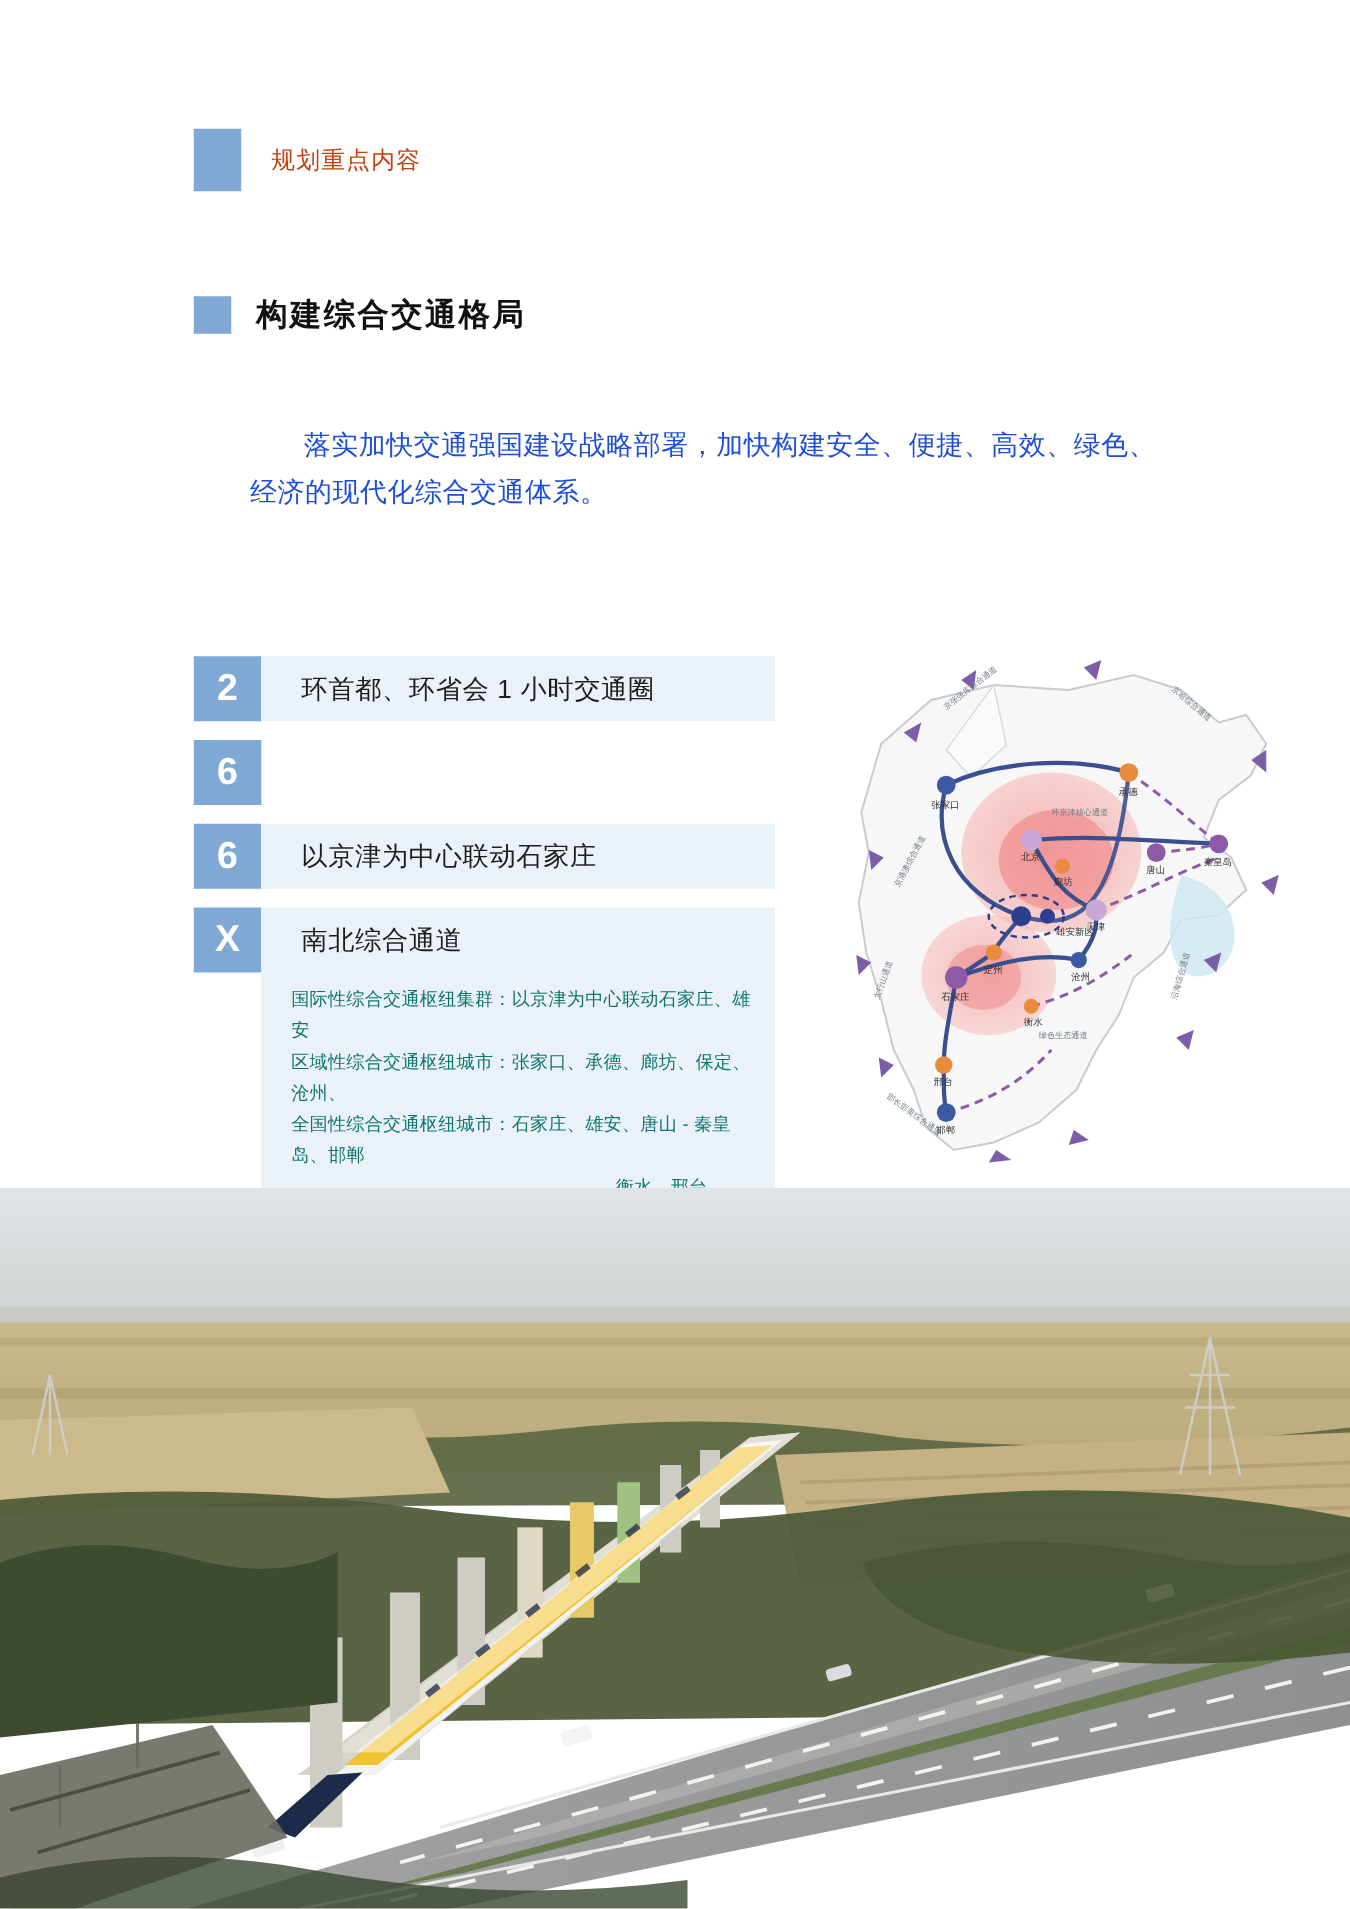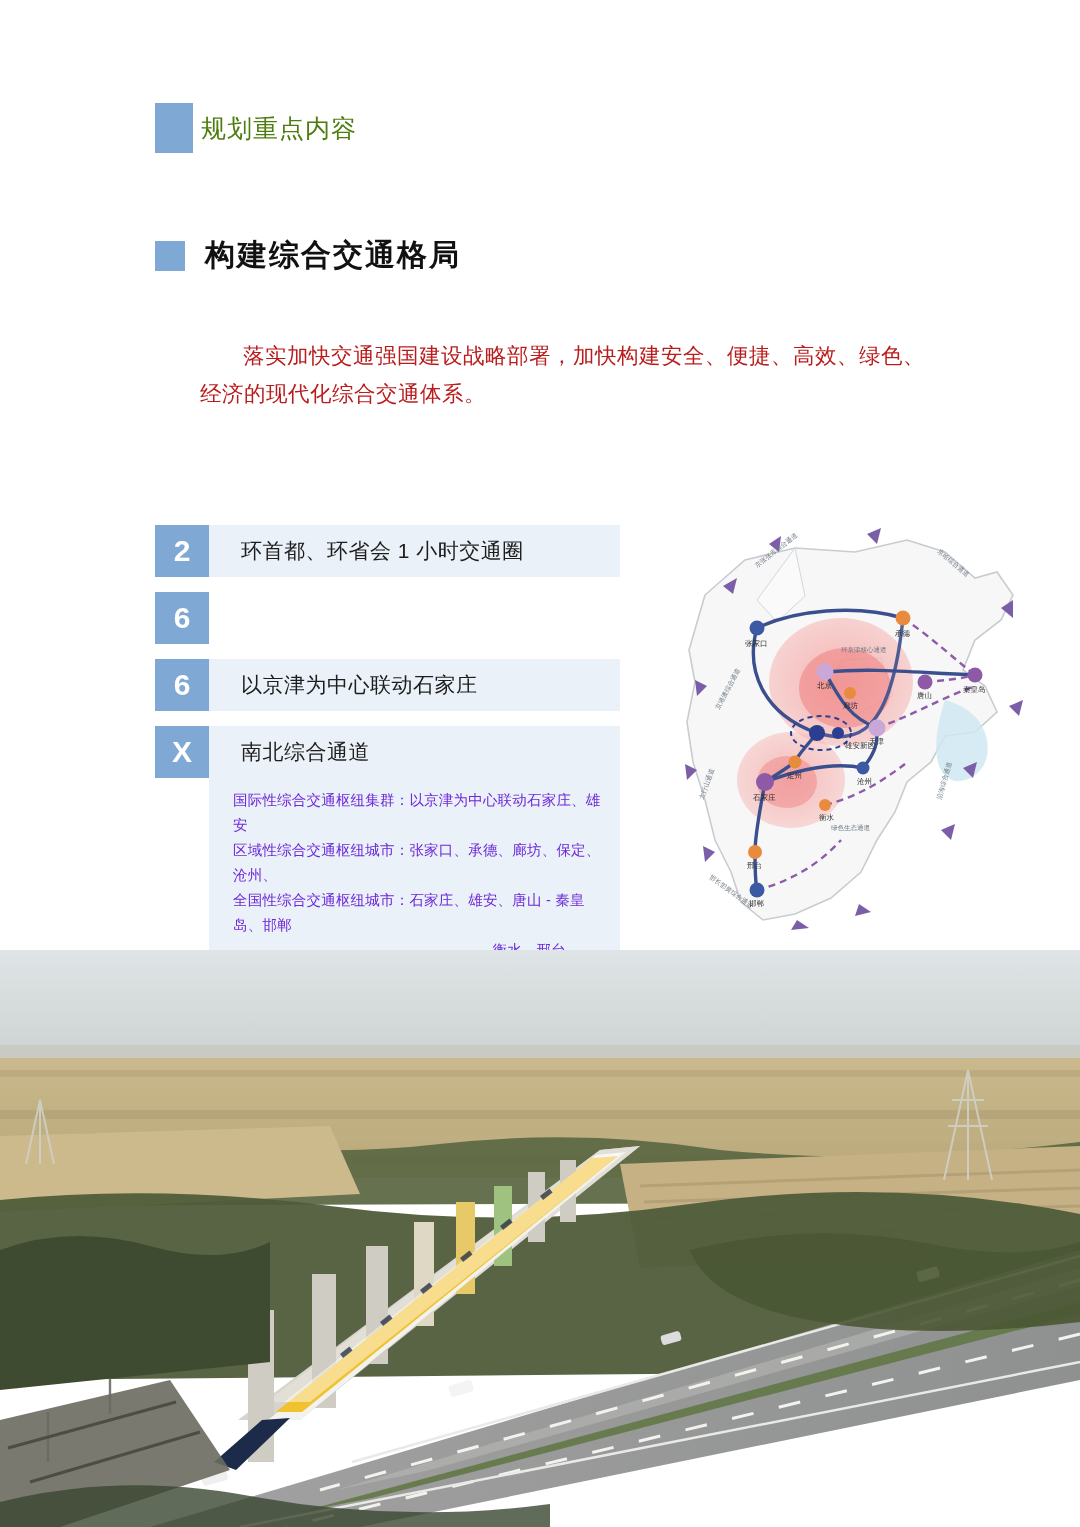--- a/index.html
+++ b/index.html
@@ -23,56 +23,56 @@
     top: 103px;
     display: flex;
     align-items: center;
   }
   .eyebrow-mark {
     width: 38px;
     height: 50px;
     background: #7fa8d4;
   }
   .eyebrow-text {
-    margin-left: 8px;
-    font-size: 25px;
-    color: #4d7c0f;
+    margin-left: 24px;
+    font-size: 19px;
+    color: #c2410c;
     letter-spacing: 1px;
   }
 
   
   .section-title {
     position: absolute;
     left: 155px;
     top: 235px;
     display: flex;
     align-items: center;
   }
   .section-mark {
     width: 30px;
     height: 30px;
     background: #7fa8d4;
   }
   .section-title-text {
     margin-left: 20px;
-    font-size: 30px;
+    font-size: 25px;
     font-weight: bold;
     color: #111111;
     letter-spacing: 2px;
   }
 
   
   .lead {
     position: absolute;
     left: 200px;
     top: 337px;
     width: 725px;
     font-size: 21.5px;
     line-height: 38px;
-    color: #b91c1c;
+    color: #1d4ed8;
     text-indent: 2em;
     letter-spacing: 0.5px;
   }
 
   
   .rows {
     position: absolute;
     left: 155px;
     top: 525px;
     width: 465px;
@@ -111,21 +111,21 @@
   .notes {
     background: #eaf1f8;
     padding: 10px 16px 16px 24px;
     margin-left: 54px;
     width: calc(100% - 54px);
     box-sizing: border-box;
   }
   .note-line {
     font-size: 14.5px;
     line-height: 25px;
-    color: #6d28d9;
+    color: #0f766e;
     letter-spacing: 0.2px;
   }
   .note-line.indent {
     text-align: right;
     padding-right: 38px;
   }
 
   
   .map-wrap {
     position: absolute;

